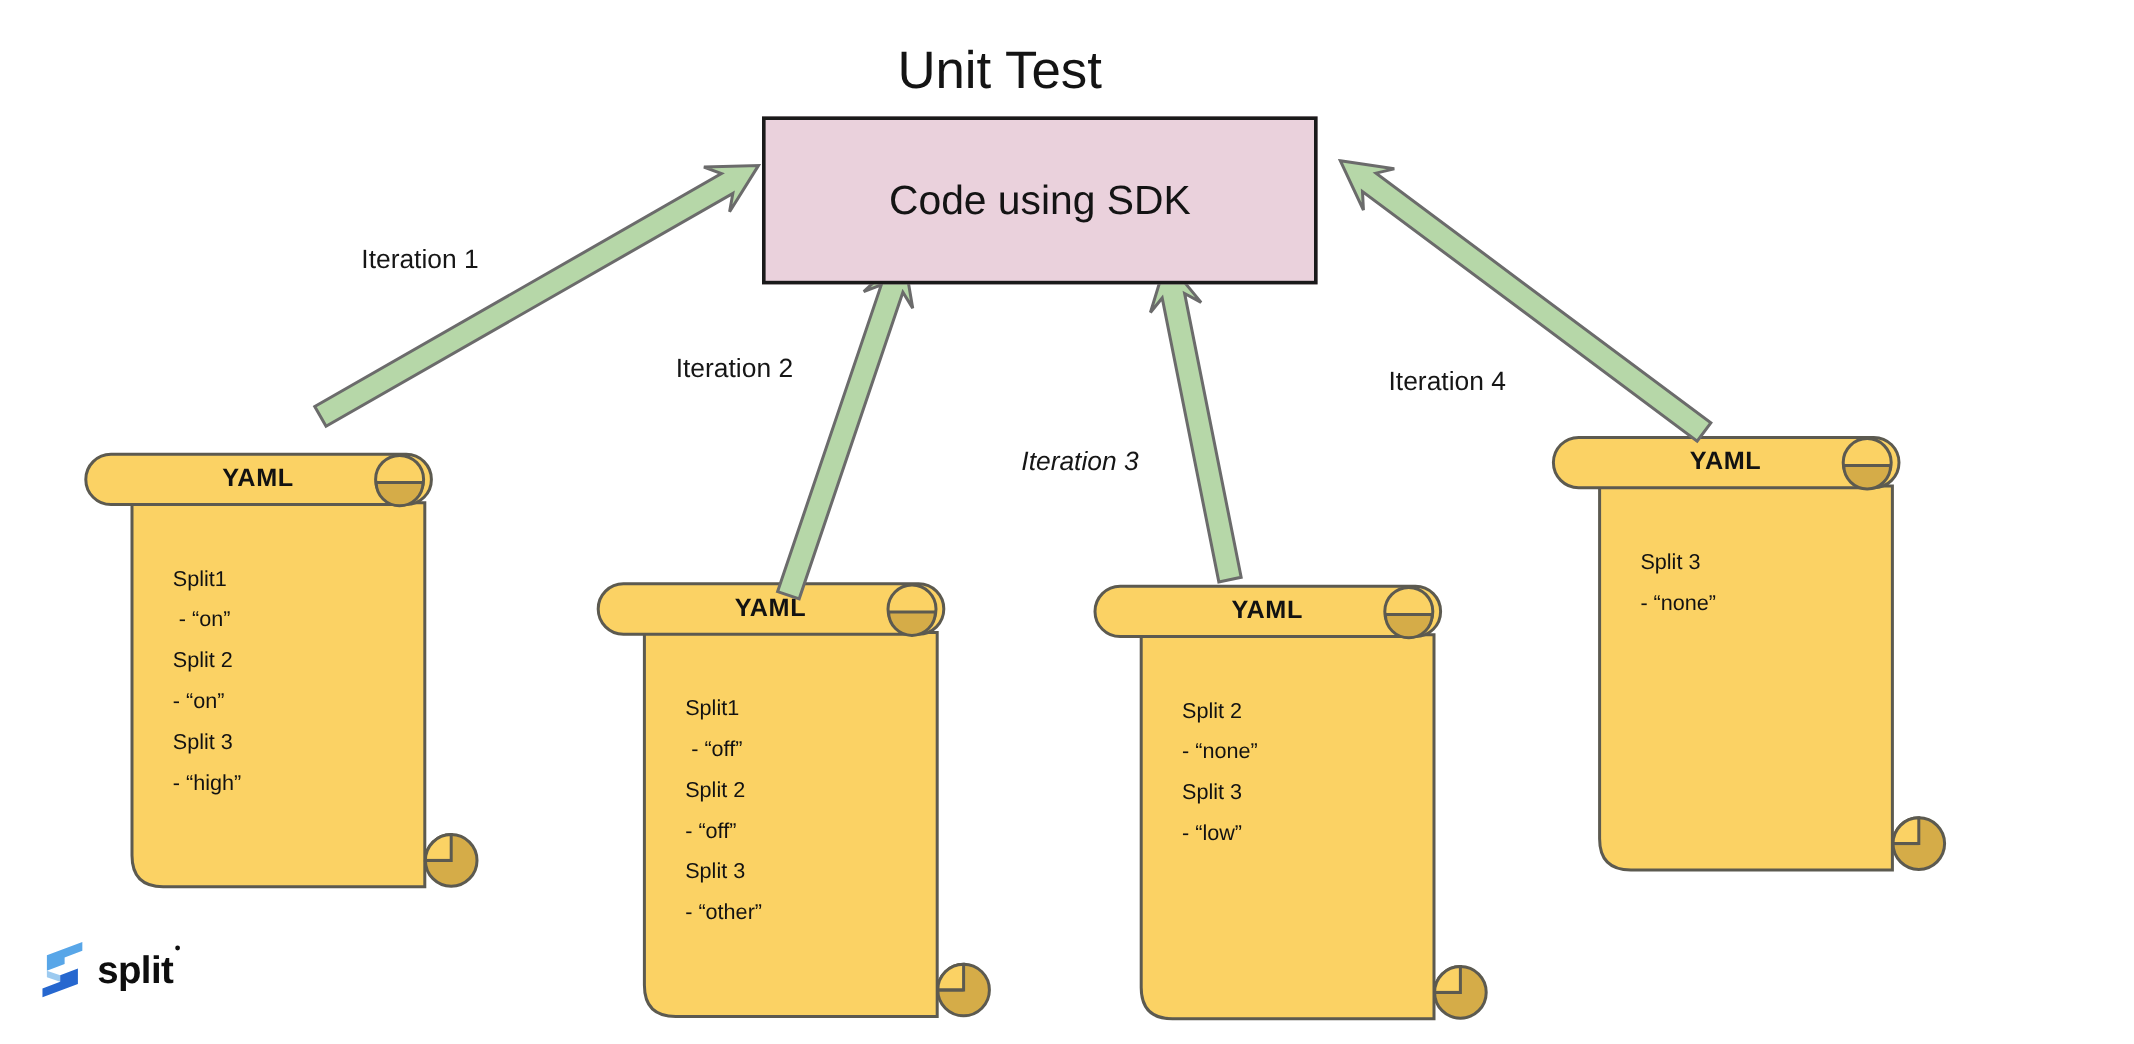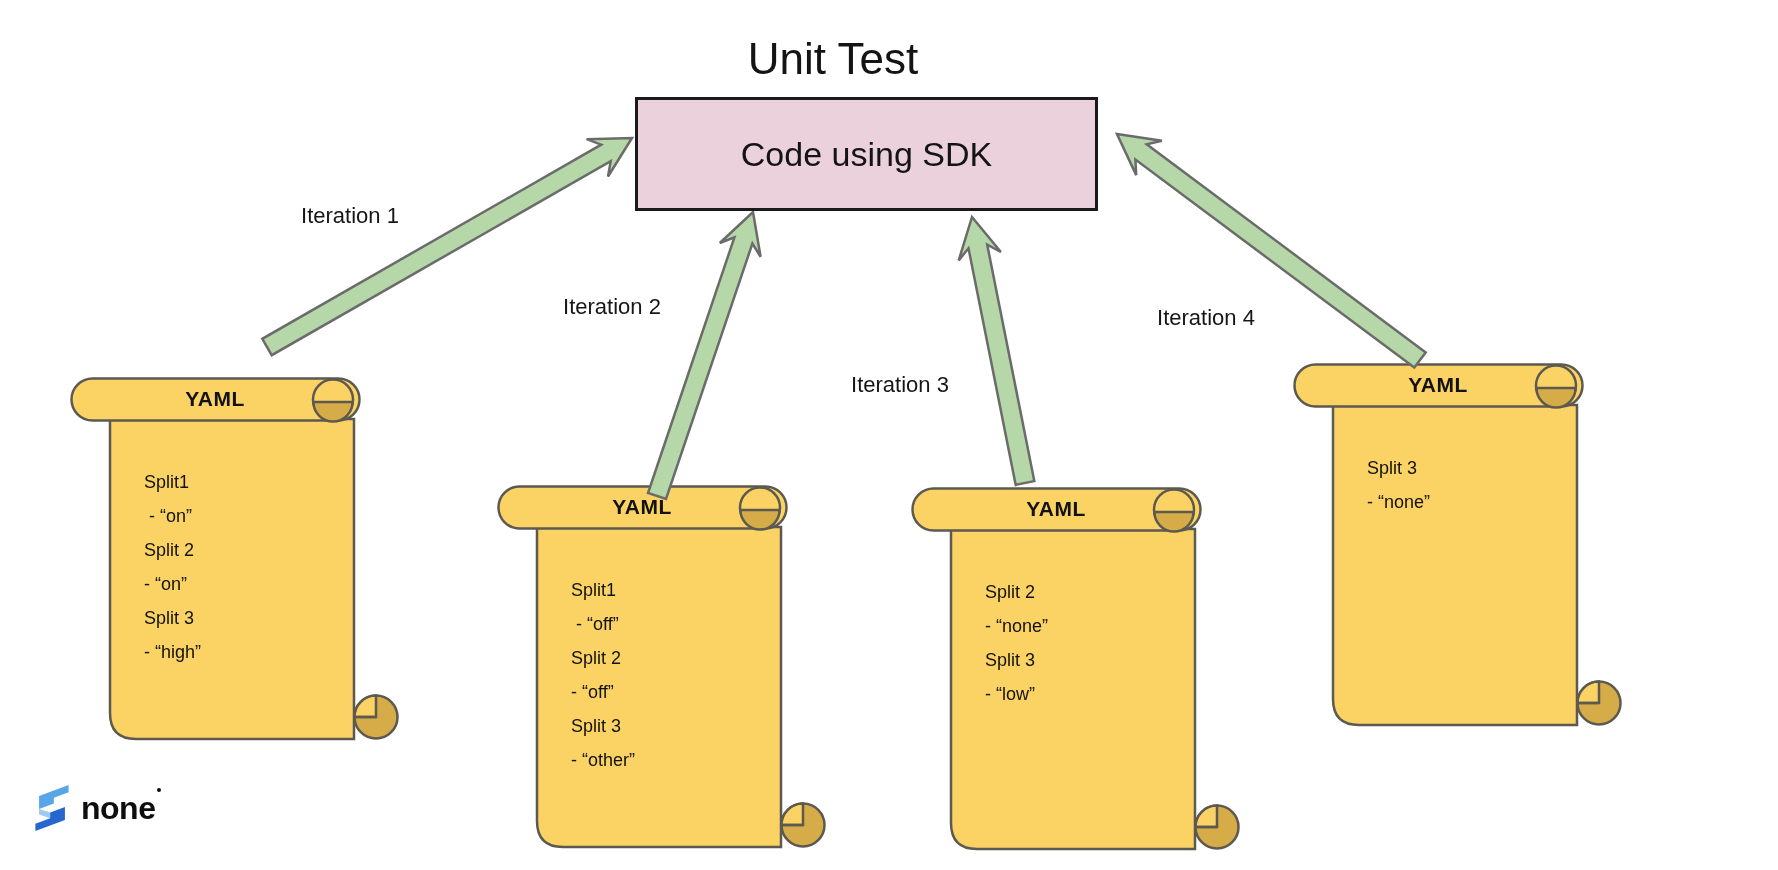--- a/index.html
+++ b/index.html
@@ -6,21 +6,21 @@
   .canvas{
     position:relative;width:1778px;height:870px;background:#ffffff;overflow:hidden;
     font-family:"Liberation Sans","DejaVu Sans",sans-serif;color:#111;
   }
   .layer{position:absolute;left:0;top:0;width:1778px;height:870px;}
   .title{
     position:absolute;left:833px;top:34px;transform:translateX(-50%);
     font-size:44px;white-space:nowrap;color:#141414;
   }
   .sdk-box{
-    position:absolute;left:635px;top:97px;width:463px;height:114px;box-sizing:border-box;
+    position:absolute;left:635px;top:97px;width:463px;height:140px;box-sizing:border-box;
     background:var(--box-fill);border:3px solid var(--box-stroke);
     display:flex;align-items:center;justify-content:center;
   }
   .sdk-box span{font-size:34px;color:#141414;white-space:nowrap;}
   .iter-label{
     position:absolute;transform:translate(-50%,-50%);
     font-size:22px;color:#161616;white-space:nowrap;
   }
   .scroll{position:absolute;width:334px;height:372px;}
   .scroll svg{position:absolute;left:0;top:0;overflow:visible;}
@@ -142,33 +142,33 @@
   <svg id="arrow-layer" class="layer" viewBox="0 0 1778 870">
       <polygon points="632.0,138.0 608.0,176.5 610.7,161.2 271.7,355.2 262.3,338.8 601.2,144.7 586.6,139.2" class="arrow-poly"></polygon>
       <polygon points="753.0,212.0 760.6,256.8 752.4,243.5 666.0,499.0 648.0,493.0 734.4,237.4 719.8,243.0" class="arrow-poly"></polygon>
       <polygon points="972.0,217.0 1000.9,252.0 987.2,244.6 1034.3,481.1 1015.7,484.9 968.5,248.3 958.7,260.4" class="arrow-poly"></polygon>
       <polygon points="1117.0,134.0 1161.9,140.7 1146.7,144.3 1425.7,352.4 1414.3,367.6 1135.4,159.6 1136.2,175.1" class="arrow-poly"></polygon>
     </svg>
 
   <div id="iter-labels" class="layer">
       <div class="iter-label" style="left: 350px; top: 216px;">Iteration 1</div>
       <div class="iter-label" style="left: 612px; top: 307px; text-align: right;">Iteration 2</div>
-      <div class="iter-label" style="left: 900px; top: 385px;">Iteration 3</div>
+      <div class="iter-label" style="left: 900px; top: 385px; font-style: italic;">Iteration 3</div>
       <div class="iter-label" style="left: 1206px; top: 318px;">Iteration 4</div>
     </div>
 
   <div class="title">Unit Test</div>
 
   <div class="sdk-box">
     <span>Code using SDK</span>
   </div>
 
   <div class="logo">
     <svg width="38" height="48" viewBox="0 0 40 52">
       <polygon points="38,1 6,13 6,27 22,21 22,15 38,9" style="fill:var(--logo-blue-light)"></polygon>
       <polygon points="6,27 18,31 18,37 6,33" style="fill:var(--logo-blue-pale)"></polygon>
       <polygon points="2,51 34,39 34,25 18,31 18,37 2,43" style="fill:var(--logo-blue-dark)"></polygon>
     </svg>
-    <span class="logo-text">none</span>
+    <span class="logo-text">split</span>
     <span class="logo-dot"></span>
   </div>
 
 </div>
 
 </body></html>

